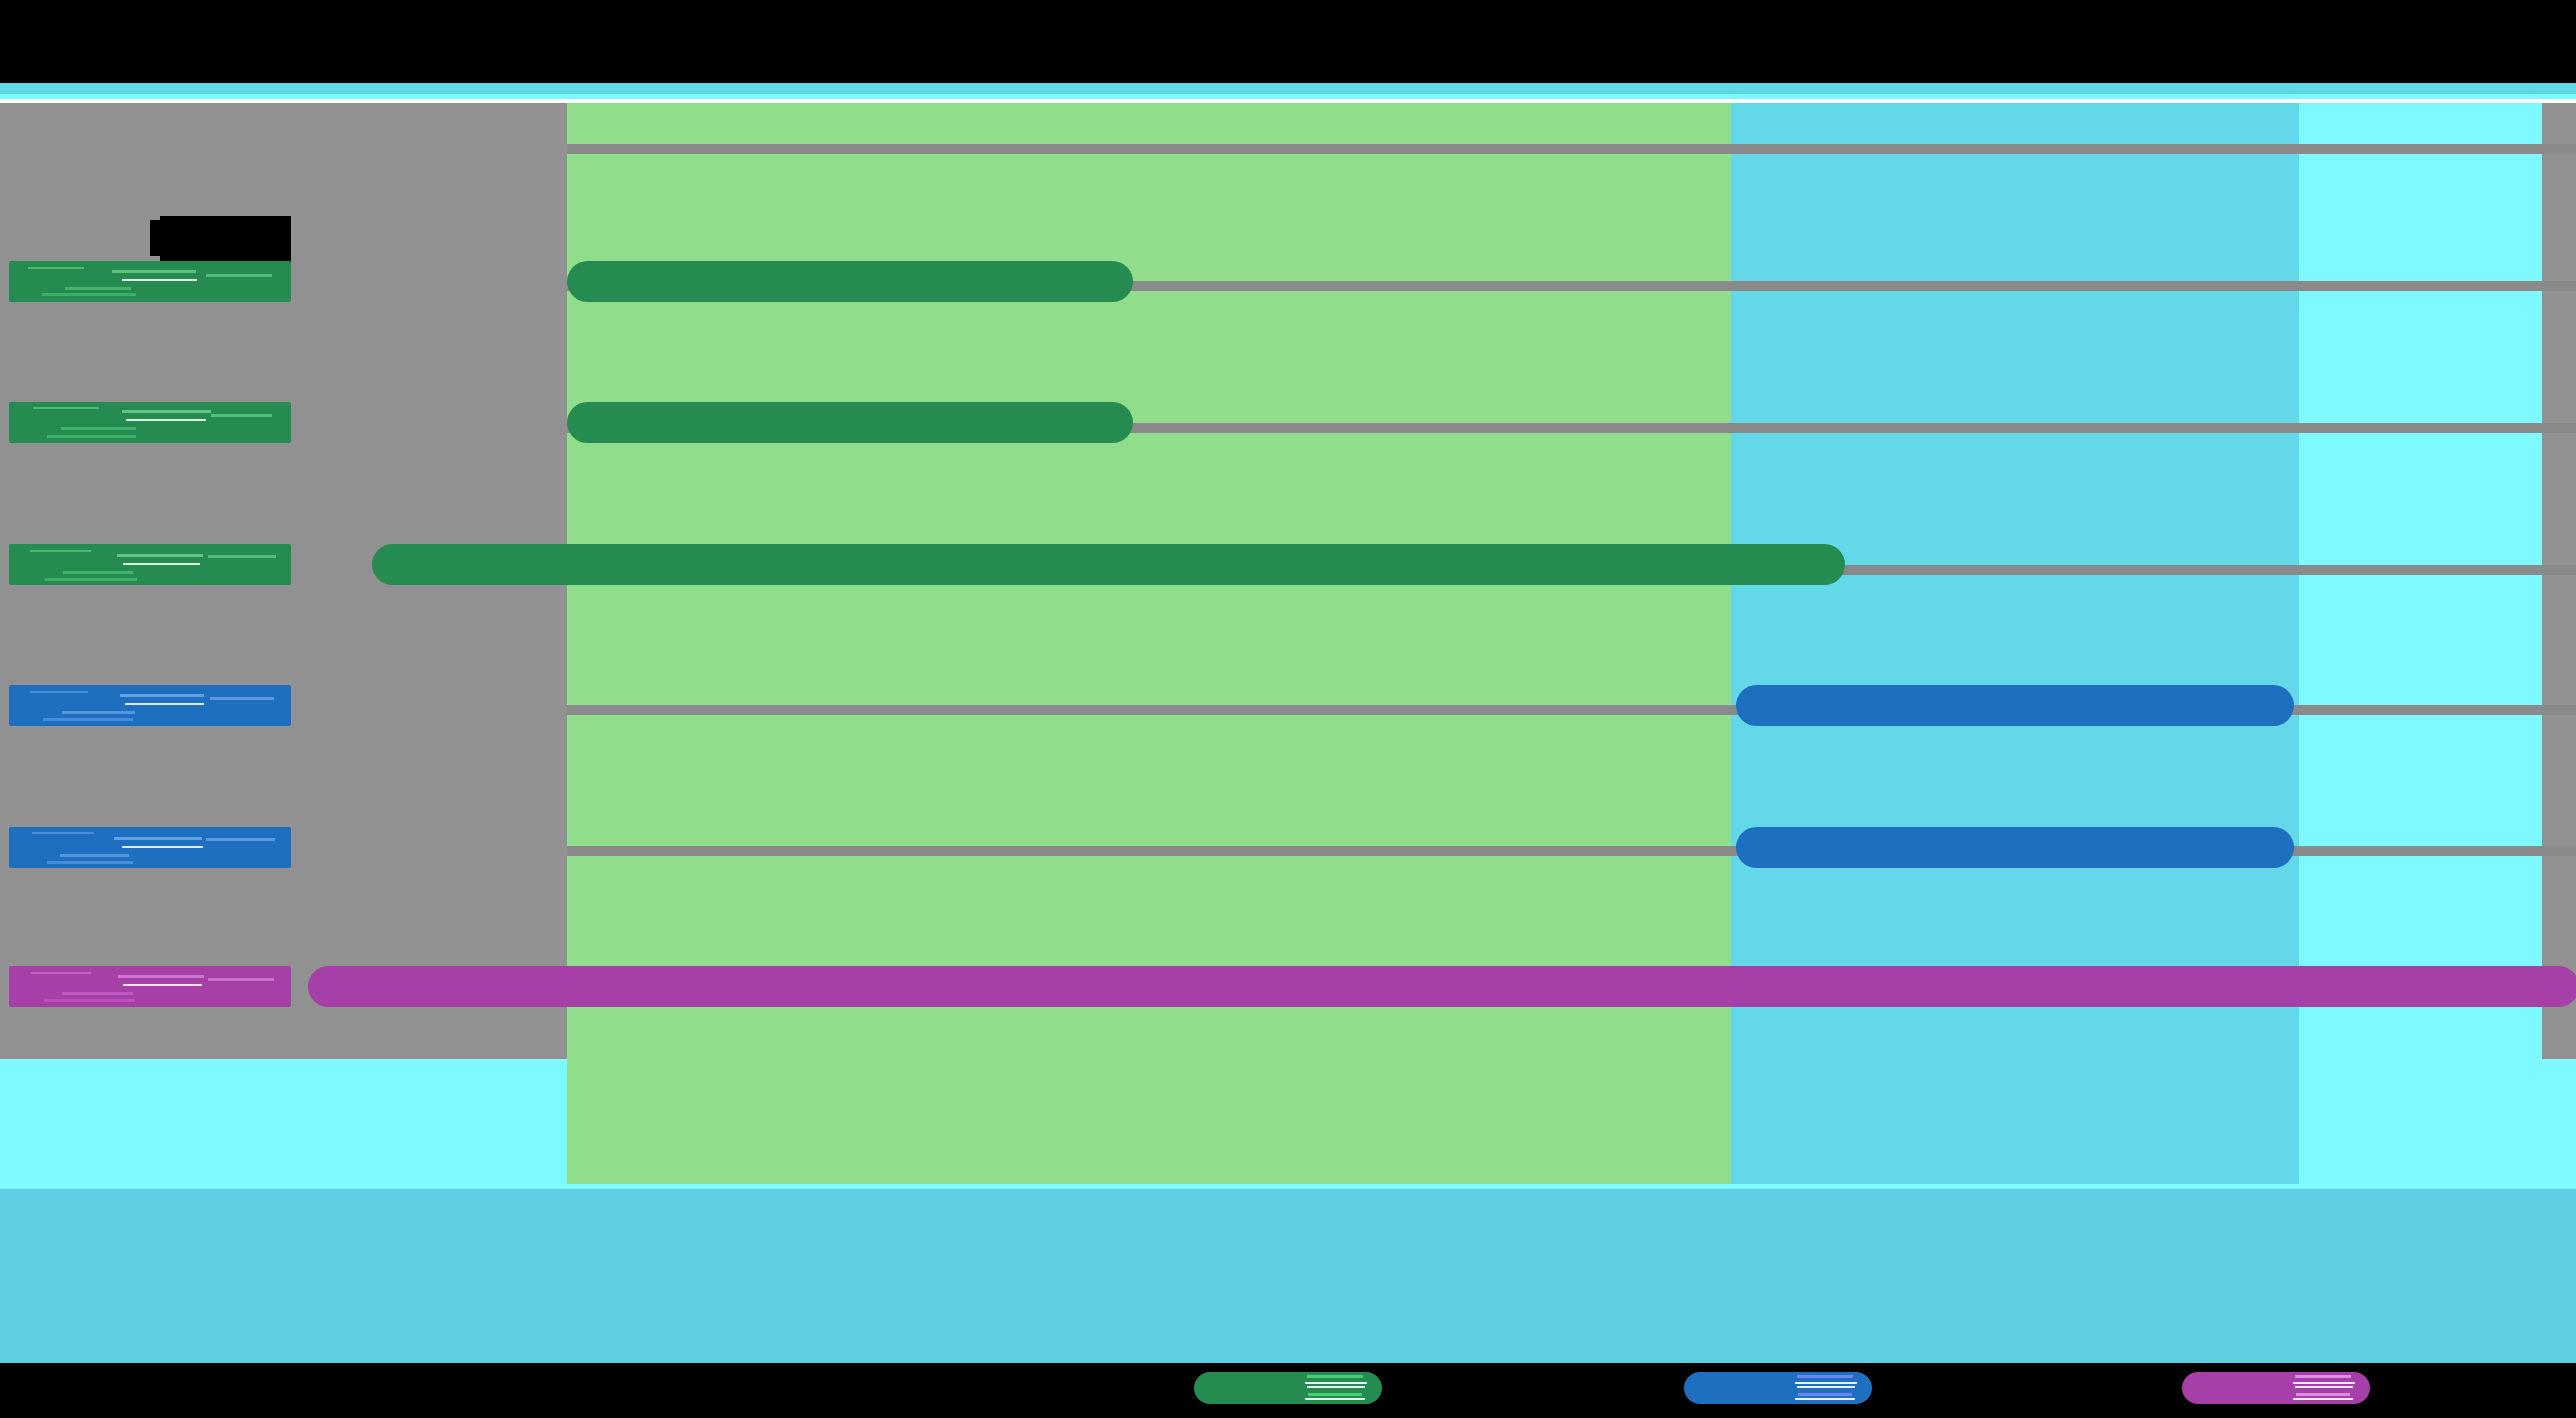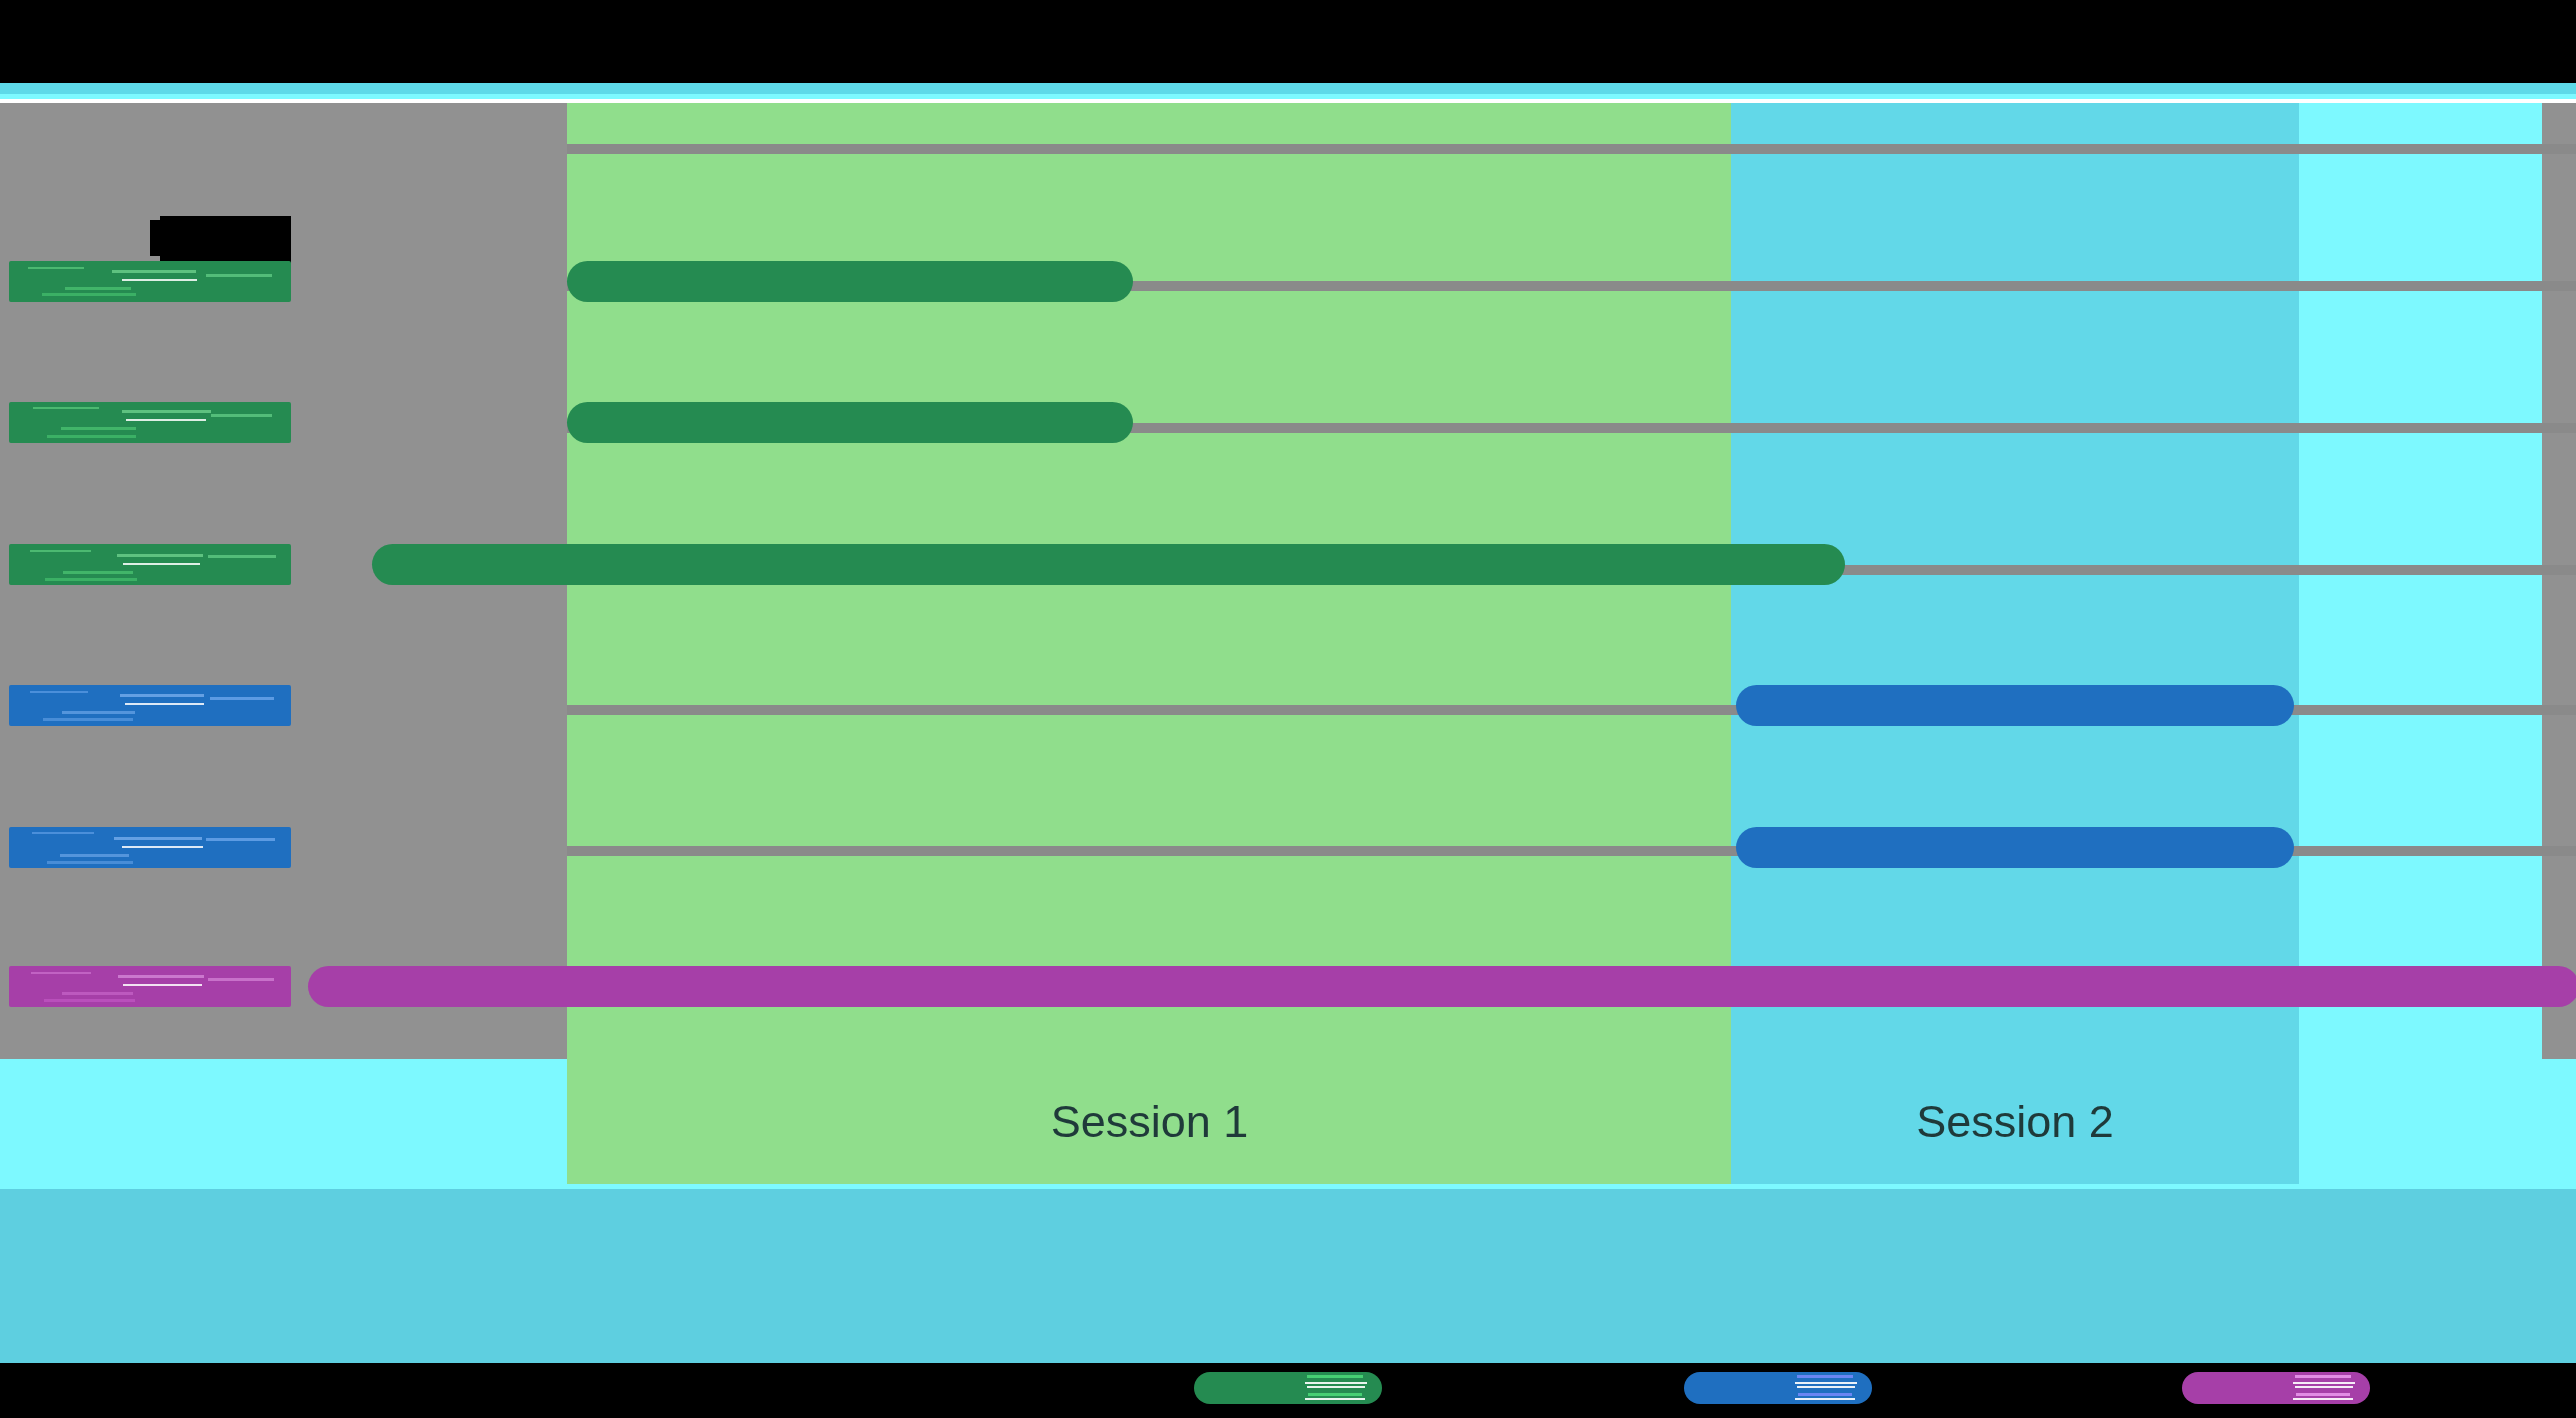--- a/index.html
+++ b/index.html
@@ -140,22 +140,20 @@
     <div class="bar" style="left:1736px;top:582px;width:558px;background:#1f6fc0;"></div>
     <div class="bar" style="left:1736px;top:724px;width:558px;background:#1f6fc0;"></div>
     <div class="bar" style="left:308px;top:863px;width:2271px;background:#a63fa8;"></div>
   </div>
 
   <div class="axisrow">
     <div class="axis-band s1" style="left:567px;width:1165px;"></div>
     <div class="axis-band s2" style="left:1731px;width:568px;"></div>
     <div class="axis-band s3" style="left:2299px;width:243px;"></div>
 
-    <div class="sesslabel" style="left:567px;width:1165px;">Session 1</div>
-    <div class="sesslabel" style="left:1731px;width:568px;">Session 2</div>
     <div class="sesslabel" style="left:2299px;width:243px;"></div>
   </div>
 
   <div class="lowerpanel">
     <div class="hair"></div>
   </div>
 
   <div class="legendrow">
     <div class="legend-swatch" style="left:1194px;width:188px;background:#258b51;">
       <span class="gl" style="left:113px;top:2.8px;width:56px;background:#4fe07c;"></span>

